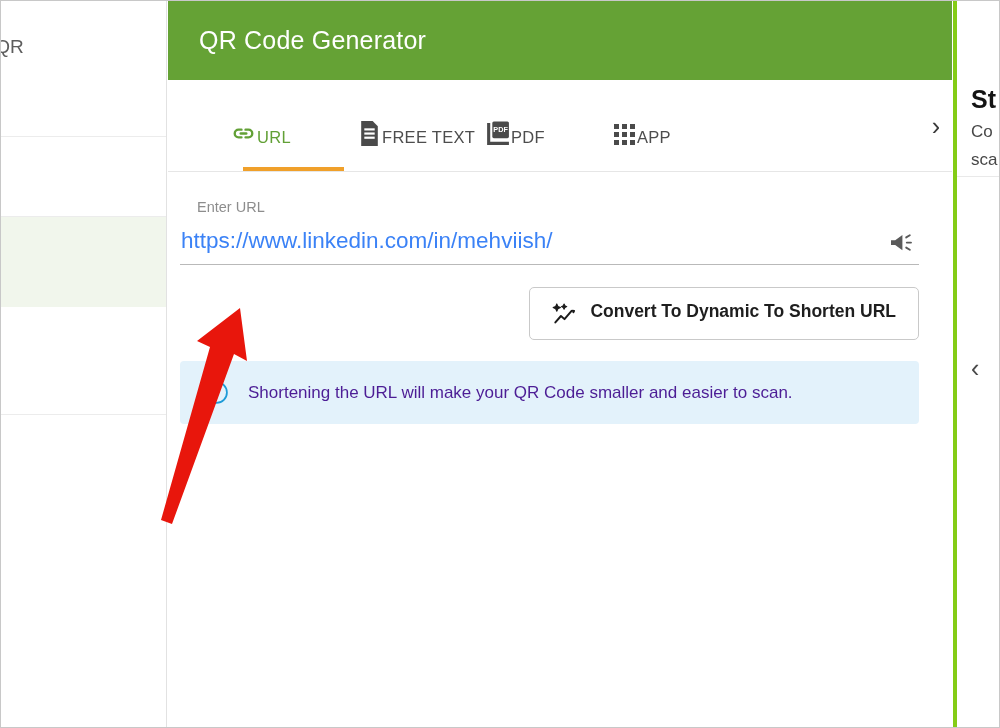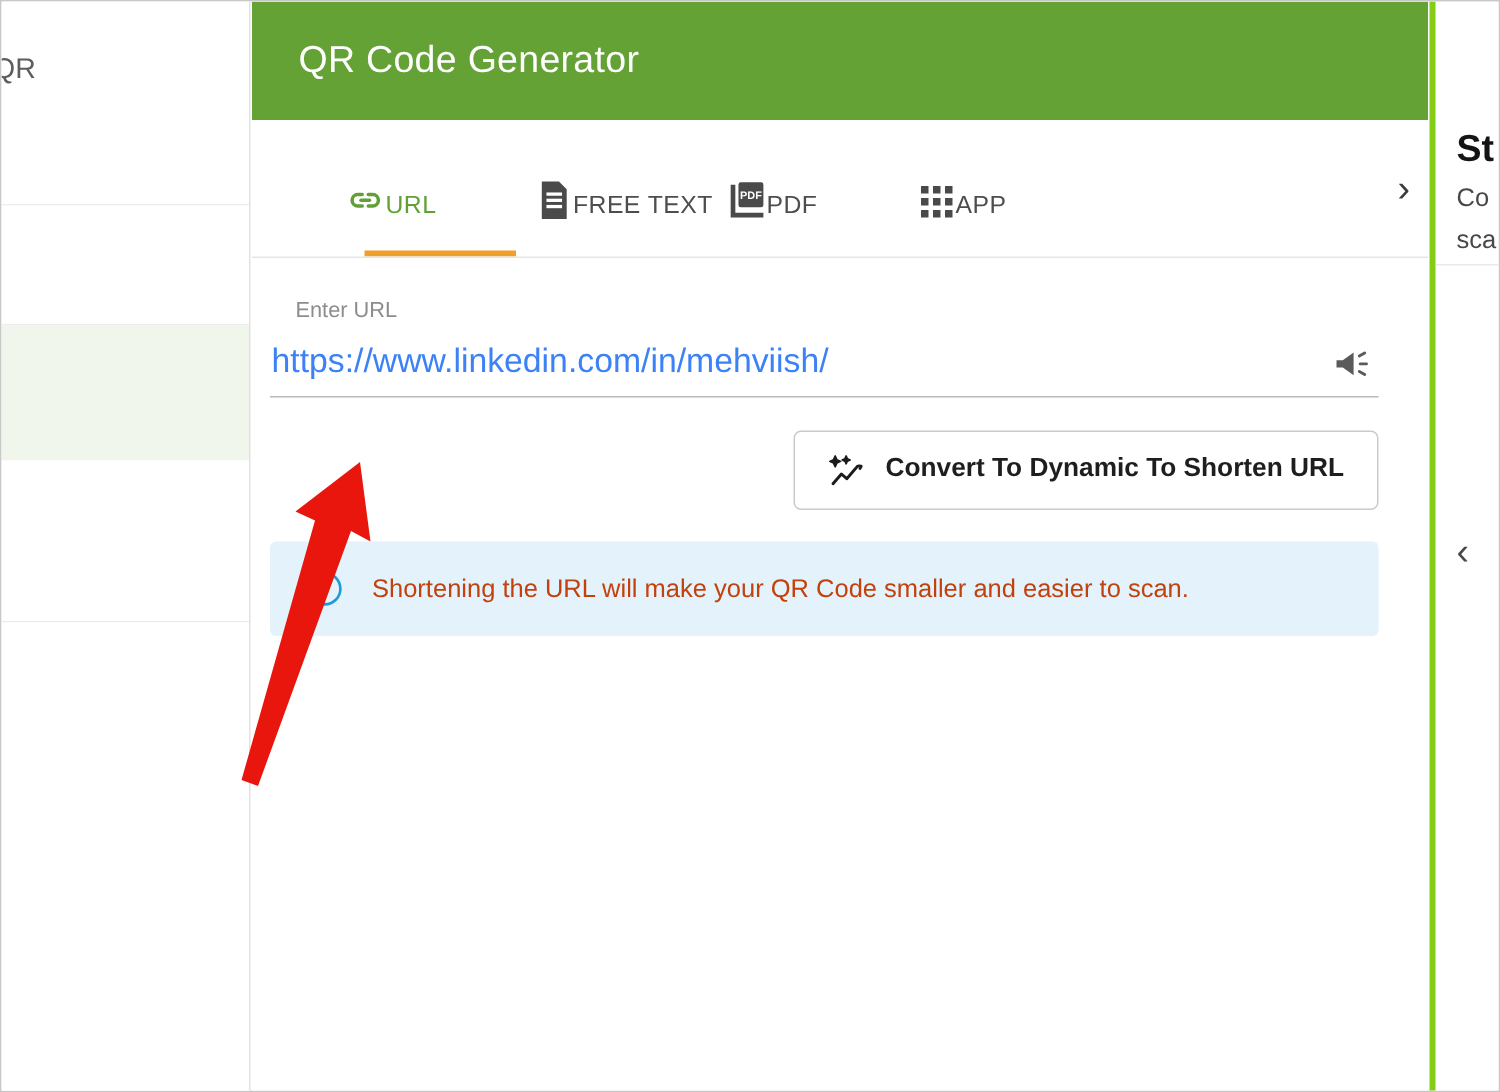--- a/index.html
+++ b/index.html
@@ -153,21 +153,21 @@
 
   
   #info-banner {
     margin-top: 21px;
     background: #e3f2fb;
     border-radius: 4px;
     display: flex; align-items: center; gap: 19px;
     padding: 19px 24px;
   }
   #info-banner .info-ico { flex-shrink: 0; color: #1e9bd7; display: flex; }
-  #info-text { font-size: 17px; color: #c2410c; }
+  #info-text { font-size: 17px; color: #4c1d95; }
 
   
   #right-panel {
     position: absolute; left: 952px; top: 0;
     width: 48px; height: 728px;
     background: #ffffff;
     border-left: 4px solid #84cc16;
     overflow: hidden;
   }
   #right-inner { position: absolute; left: 14px; top: 85px; width: 230px; }

